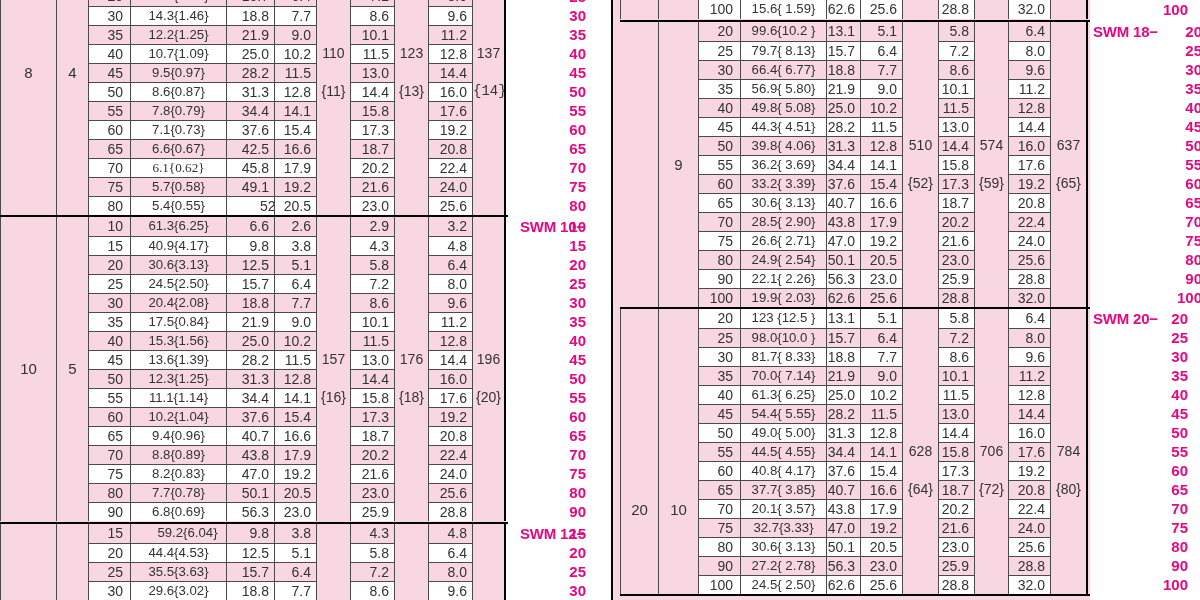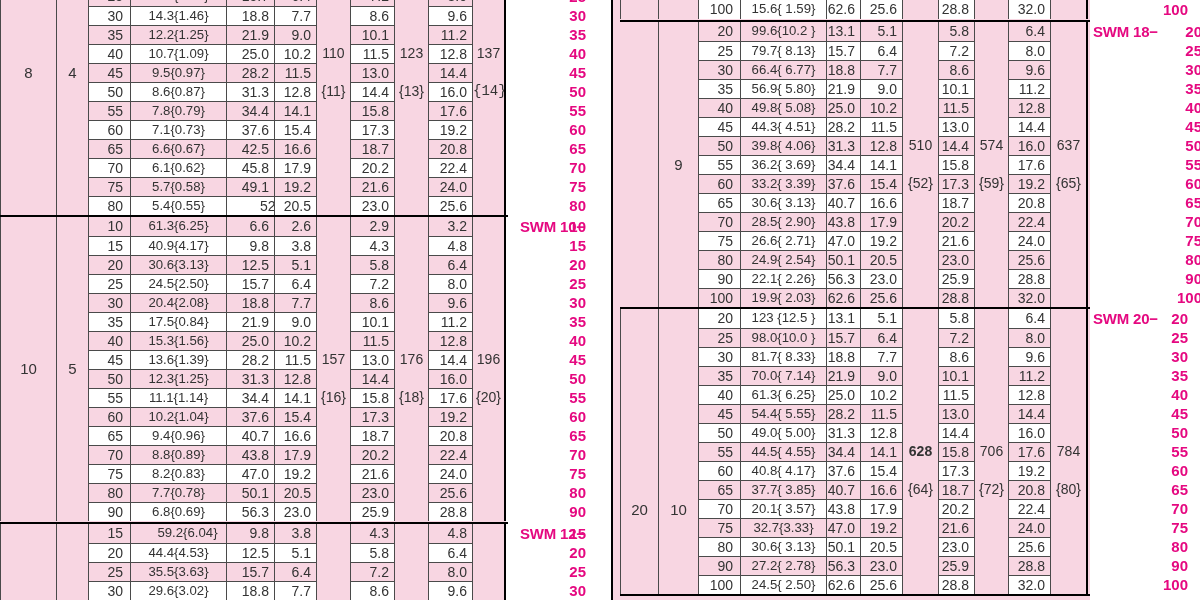--- a/index.html
+++ b/index.html
@@ -108,21 +108,21 @@
       <div class="cell w num" style="grid-area: 8 / 6;">15.4</div>
       <div class="cell w num" style="grid-area: 8 / 8;">17.3</div>
       <div class="cell w num" style="grid-area: 8 / 10;">19.2</div>
       <div class="cell p Lc" style="grid-area: 9 / 3;">65</div>
       <div class="cell p k" style="grid-area: 9 / 4;">6.6{0.67}</div>
       <div class="cell p num" style="grid-area: 9 / 5;">42.5</div>
       <div class="cell p num" style="grid-area: 9 / 6;">16.6</div>
       <div class="cell p num" style="grid-area: 9 / 8;">18.7</div>
       <div class="cell p num" style="grid-area: 9 / 10;">20.8</div>
       <div class="cell w Lc" style="grid-area: 10 / 3;">70</div>
-      <div class="cell w k" style="grid-area: 10 / 4;">6.1{0.62}</div>
+      <div class="cell w k" style="grid-area: 10 / 4; font-family: Liberation Serif, serif;">6.1{0.62}</div>
       <div class="cell w num" style="grid-area: 10 / 5;">45.8</div>
       <div class="cell w num" style="grid-area: 10 / 6;">17.9</div>
       <div class="cell w num" style="grid-area: 10 / 8;">20.2</div>
       <div class="cell w num" style="grid-area: 10 / 10;">22.4</div>
       <div class="cell p Lc" style="grid-area: 11 / 3;">75</div>
       <div class="cell p k" style="grid-area: 11 / 4;">5.7{0.58}</div>
       <div class="cell p num" style="grid-area: 11 / 5;">49.1</div>
       <div class="cell p num" style="grid-area: 11 / 6;">19.2</div>
       <div class="cell p num" style="grid-area: 11 / 8;">21.6</div>
       <div class="cell p num" style="grid-area: 11 / 10;">24.0</div>
@@ -558,21 +558,21 @@
       </div>
     </div>
     <div class="section topline botline" style="left: 620px; top: 307px; width: 470px; grid-template-columns: 38px 40px 42px 86px 34px 42px 36px 36px 34px 42px 38px; height: 289px;">
       <div class="cell span-cell" style="grid-area: 1 / 1 / span 15;">
         <span class="dval" style="transform: translateY(58px);">20</span>
       </div>
       <div class="cell span-cell" style="grid-area: 1 / 2 / span 15;">
         <span class="dval" style="transform: translateY(58px);">10</span>
       </div>
       <div class="cell span-cell" style="grid-area: 1 / 7 / span 15;">
-        <span class="mval" style="top: 133px; font-weight: bold;">628</span>
+        <span class="mval" style="top: 133px;">628</span>
         <span class="mval" style="top: 171px;">{64}</span>
       </div>
       <div class="cell span-cell" style="grid-area: 1 / 9 / span 15;">
         <span class="mval" style="top: 133px;">706</span>
         <span class="mval" style="top: 171px;">{72}</span>
       </div>
       <div class="cell span-cell m3" style="grid-area: 1 / 11 / span 15;">
         <span class="mval" style="top: 133px;">784</span>
         <span class="mval" style="top: 171px;">{80}</span>
       </div>

